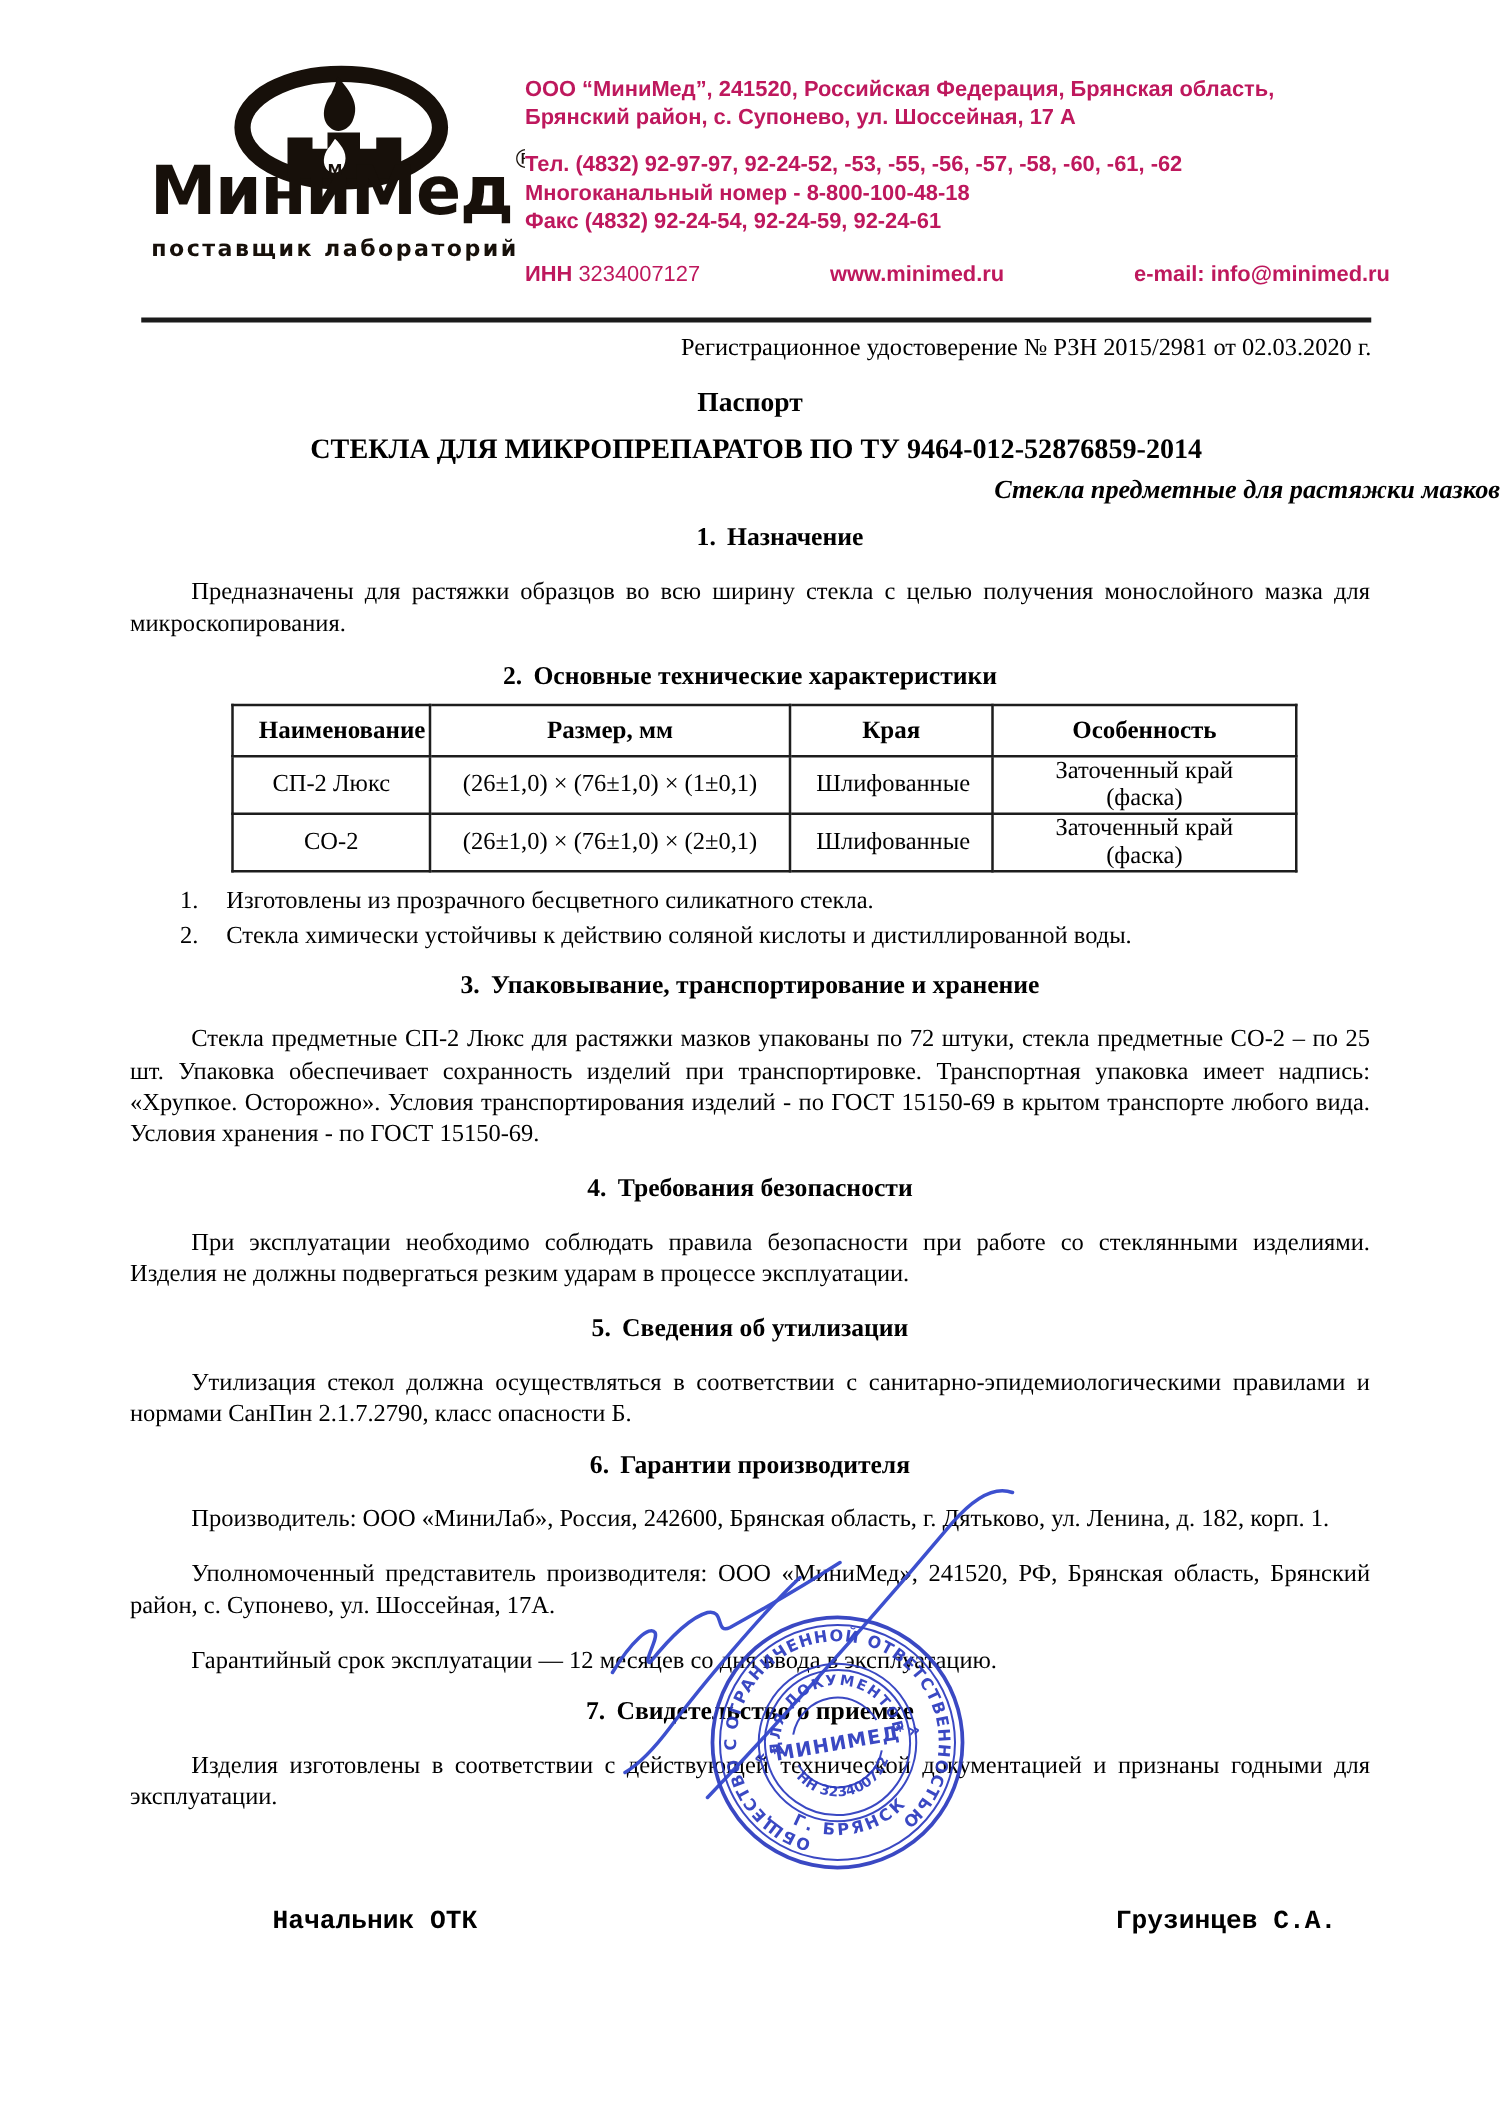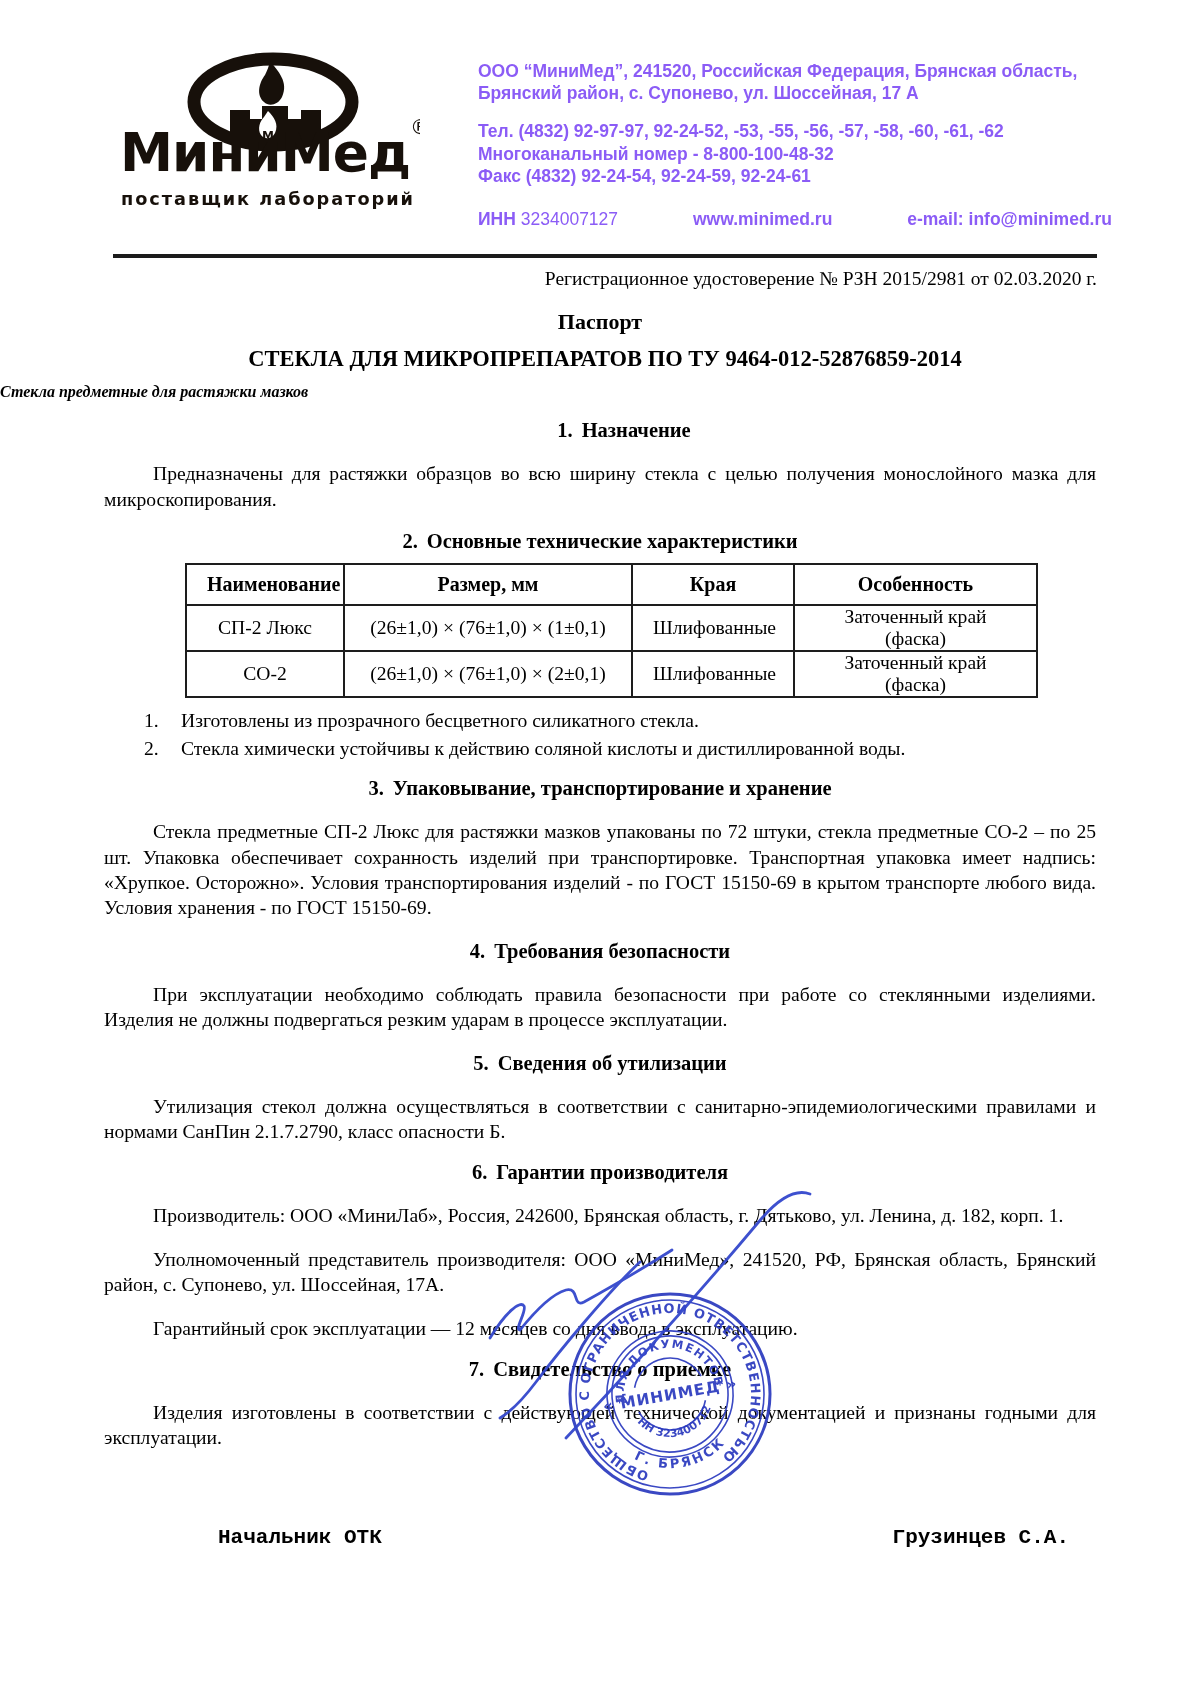--- a/index.html
+++ b/index.html
@@ -1,33 +1,33 @@
 <!DOCTYPE html>
 <html lang="ru"><head>
 <meta charset="utf-8">
 <style>
   html,body{margin:0;padding:0;background:#ffffff;}
   .page{position:relative;width:1200px;height:1697px;background:#fff;overflow:hidden;
         font-family:"Liberation Serif",serif;color:#000;}
   
   .header{display:flex;padding:52px 88px 0 118px;}
   .logo-block{width:302px;flex:none;}
-  .contact{margin-left:58px;flex:1;font-family:"Liberation Sans",sans-serif;
-           font-weight:bold;font-size:17.5px;line-height:1.27;color:#8b5cf6;}
+  .contact{flex:1;font-family:"Liberation Sans",sans-serif;
+           font-weight:bold;font-size:17.5px;line-height:1.27;color:#be185d;}
   .contact .addr{margin-top:8px;}
   .contact .phones{margin-top:16px;}
   .contact .inn-row{margin-top:21px;display:flex;justify-content:space-between;align-items:baseline;}
   .inn-val{font-weight:normal;}
   
   .rule{height:4px;background:#1b1b1b;margin:24px 103px 0 113px;}
   .reg-line{margin:8px 103px 0;text-align:right;font-size:19.5px;line-height:26px;}
   
   .doc-type{margin-top:16px;text-align:center;font-weight:bold;font-size:22px;line-height:28px;}
   .doc-title{margin-top:9px;text-align:center;font-weight:bold;font-size:22.5px;line-height:28px;padding-left:10px;}
-  .doc-sub{margin-top:5px;text-align:left;font-weight:bold;font-style:italic;font-size:16px;line-height:27px;}
+  .doc-sub{margin-top:5px;text-align:right;font-weight:bold;font-style:italic;font-size:21px;line-height:27px;}
   
   .sec-h{text-align:center;font-weight:bold;font-size:20.5px;line-height:26px;}
   .sec-h .num{margin-right:9px;}
   .para{margin:18px 104px 0;font-size:19.6px;line-height:25.4px;text-align:justify;text-indent:49px;}
   .mt12{margin-top:12px;padding-left:48px;} .mt13{margin-top:13px;} .mt15{margin-top:15px;}
   .mt16{margin-top:16px;} .mt17{margin-top:17px;}
   
   table.spec{margin:9px 0 0 185px;border-collapse:collapse;table-layout:fixed;width:851px;
              font-size:19.6px;}
   table.spec th,table.spec td{border:2px solid #1d1d1d;text-align:center;vertical-align:middle;
@@ -61,21 +61,21 @@
         <text x="3" y="153" textLength="294" lengthAdjust="spacingAndGlyphs" font-family="DejaVu Sans, sans-serif" font-weight="bold" font-size="18" letter-spacing="2" fill="#17100a">поставщик лабораторий</text>
       </svg>
     </div>
     <div class="contact">
       <div class="addr">
         <div>ООО “МиниМед”, 241520, Российская Федерация, Брянская область,</div>
         <div>Брянский район, с. Супонево, ул. Шоссейная, 17 А</div>
       </div>
       <div class="phones">
         <div>Тел. (4832) 92-97-97, 92-24-52, -53, -55, -56, -57, -58, -60, -61, -62</div>
-        <div>Многоканальный номер - 8-800-100-48-32</div>
+        <div>Многоканальный номер - 8-800-100-48-18</div>
         <div>Факс (4832) 92-24-54, 92-24-59, 92-24-61</div>
       </div>
       <div class="inn-row">
         <div>
           <span>ИНН</span>
           <span class="inn-val">3234007127</span>
         </div>
         <div>www.minimed.ru</div>
         <div>e-mail: info@minimed.ru</div>
       </div>

